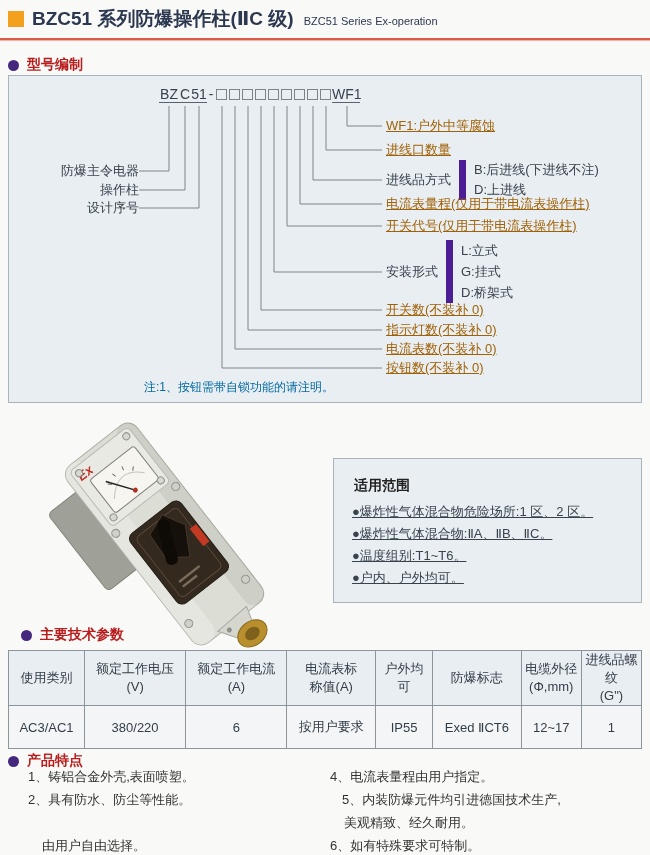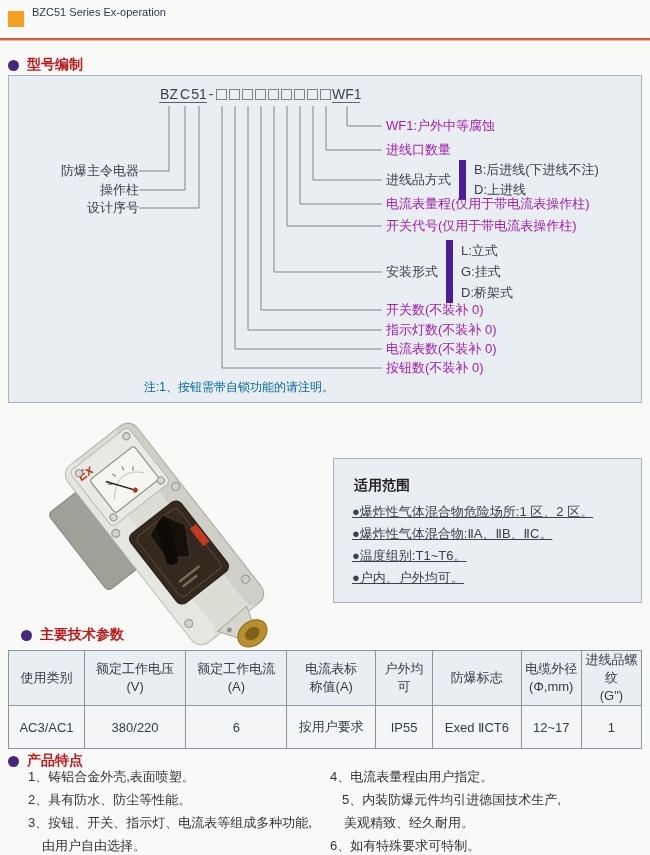--- a/index.html
+++ b/index.html
@@ -20,21 +20,21 @@
   
   .dbox{position:absolute;left:8px;top:75px;width:632px;height:326px;background:#e9eef2;border:1px solid #a9b3ba;}
   .dbox svg.lines{position:absolute;left:0;top:0;}
   .code{position:absolute;left:150px;top:10px;height:20px;font-size:14px;color:#38424e;white-space:nowrap;}
   .code .part{display:inline-block;text-align:center;border-bottom:1px solid #5a636b;line-height:16px;}
   .code .p1{width:20px;} .code .p2{width:12px;} .code .p3{width:16px;}
   .code .pd{display:inline-block;width:8px;text-align:center;line-height:16px;}
   .code .pw{width:28px;}
   .code .bx{display:inline-block;box-sizing:border-box;width:11px;height:11px;border:1px solid #7b848b;margin:0 1px;vertical-align:-1px;}
   .l-lab{position:absolute;left:10px;width:120px;text-align:right;font-size:13px;color:#39434d;white-space:nowrap;}
-  .r-lab{position:absolute;left:377px;font-size:13px;color:#a21caf;white-space:nowrap;}
+  .r-lab{position:absolute;left:377px;font-size:13px;color:#a16207;white-space:nowrap;text-decoration:underline;}
   .r-grp{position:absolute;left:377px;display:flex;align-items:center;gap:8px;font-size:13px;color:#39434d;white-space:nowrap;}
   .g-opts{border-left:7px solid #4c1d95;padding-left:8px;}
   .g-opts div{line-height:20px;}
   .g-opts.three div{line-height:21px;}
   .note{position:absolute;left:135px;top:303px;font-size:12px;color:#0369a1;}
 
   
   .photo{position:absolute;left:25px;top:412px;}
 
   
@@ -51,20 +51,21 @@
   
   .f-item{position:absolute;font-size:13px;color:#333;white-space:nowrap;}
 </style>
 </head>
 <body>
 
 <div id="page">
 
   <div class="sq"></div>
   <div class="titles">
+    <span class="t-cn">BZC51 系列防爆操作柱(ⅡC 级)</span>
     <span class="t-en">BZC51 Series Ex-operation</span>
   </div>
   <div class="rule"></div>
 
   <div class="sec" style="left:8px;top:56px;">
     <span class="dot"></span>
     <span>型号编制</span>
   </div>
 
   <div class="dbox">
@@ -204,21 +205,20 @@
     </tbody>
   </table>
 
   <div class="sec" style="left:8px;top:752px;">
     <span class="dot"></span>
     <span>产品特点</span>
   </div>
 
   <div class="f-item" style="left:28px;top:768px;">1、铸铝合金外壳,表面喷塑。</div>
   <div class="f-item" style="left:28px;top:791px;">2、具有防水、防尘等性能。</div>
-  <div class="f-item" style="left:28px;top:814px;">3、按钮、开关、指示灯、电流表等组成多种功能,</div>
   <div class="f-item" style="left:42px;top:837px;">由用户自由选择。</div>
 
   <div class="f-item" style="left:330px;top:768px;">4、电流表量程由用户指定。</div>
   <div class="f-item" style="left:342px;top:791px;">5、内装防爆元件均引进德国技术生产,</div>
   <div class="f-item" style="left:344px;top:814px;">美观精致、经久耐用。</div>
   <div class="f-item" style="left:330px;top:837px;">6、如有特殊要求可特制。</div>
 
 </div>
 
 </body></html>

